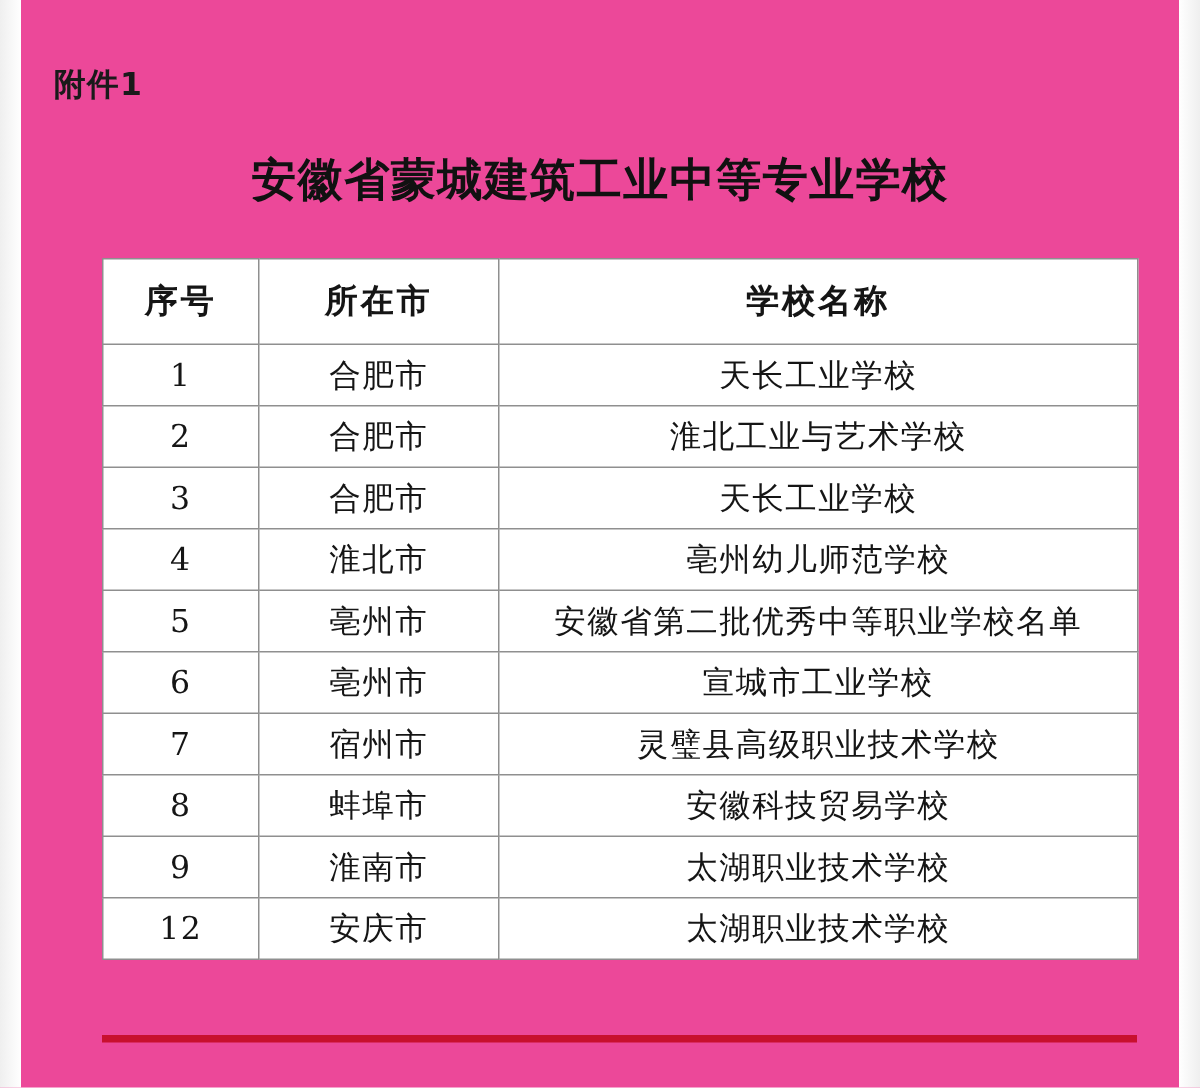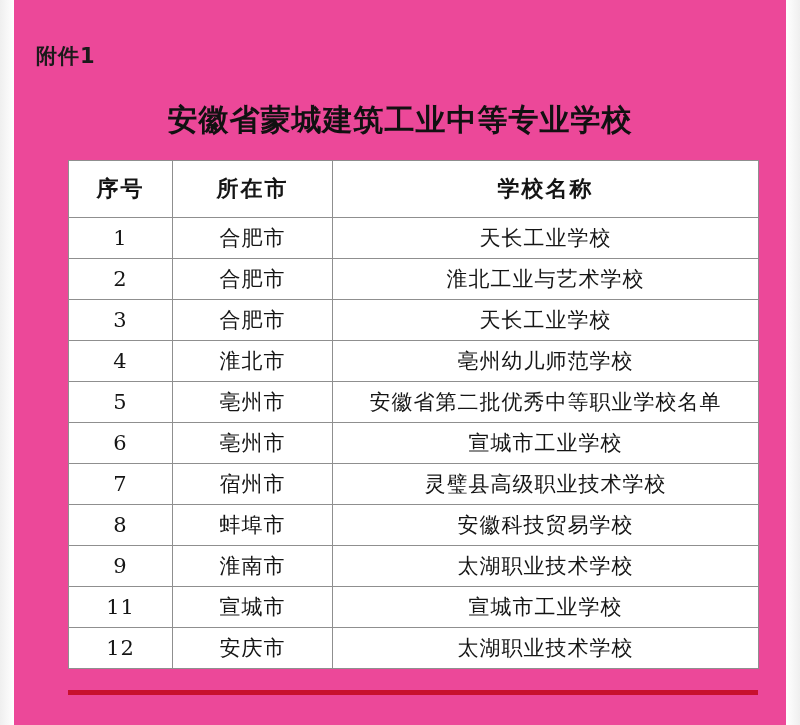--- a/index.html
+++ b/index.html
@@ -38,21 +38,21 @@
     text-align: center;
     font-family: "DejaVu Serif", serif;
     font-size: 30px;
     font-weight: bold;
     color: #111111;
     letter-spacing: 1px;
   }
   .table-wrap {
     position: absolute;
     left: 68px;
-    top: 160px;
+    top: 172px;
     width: 690px;
   }
   table.list {
     border-collapse: collapse;
     width: 690px;
     table-layout: fixed;
     background: #ffffff;
   }
   table.list td, table.list th {
     border: 1px solid #8f8f8f;
@@ -171,25 +171,20 @@
           <td class="num">8</td>
           <td>蚌埠市</td>
           <td>安徽科技贸易学校</td>
         </tr>
         <tr>
           <td class="num">9</td>
           <td>淮南市</td>
           <td>太湖职业技术学校</td>
         </tr>
         <tr>
-          <td class="num">11</td>
-          <td>宣城市</td>
-          <td>宣城市工业学校</td>
-        </tr>
-        <tr>
           <td class="num">12</td>
           <td>安庆市</td>
           <td>太湖职业技术学校</td>
         </tr>
       </tbody>
     </table>
   </div>
 
   <div class="red-underline" style="background: rgb(200, 16, 46);"></div>
 

